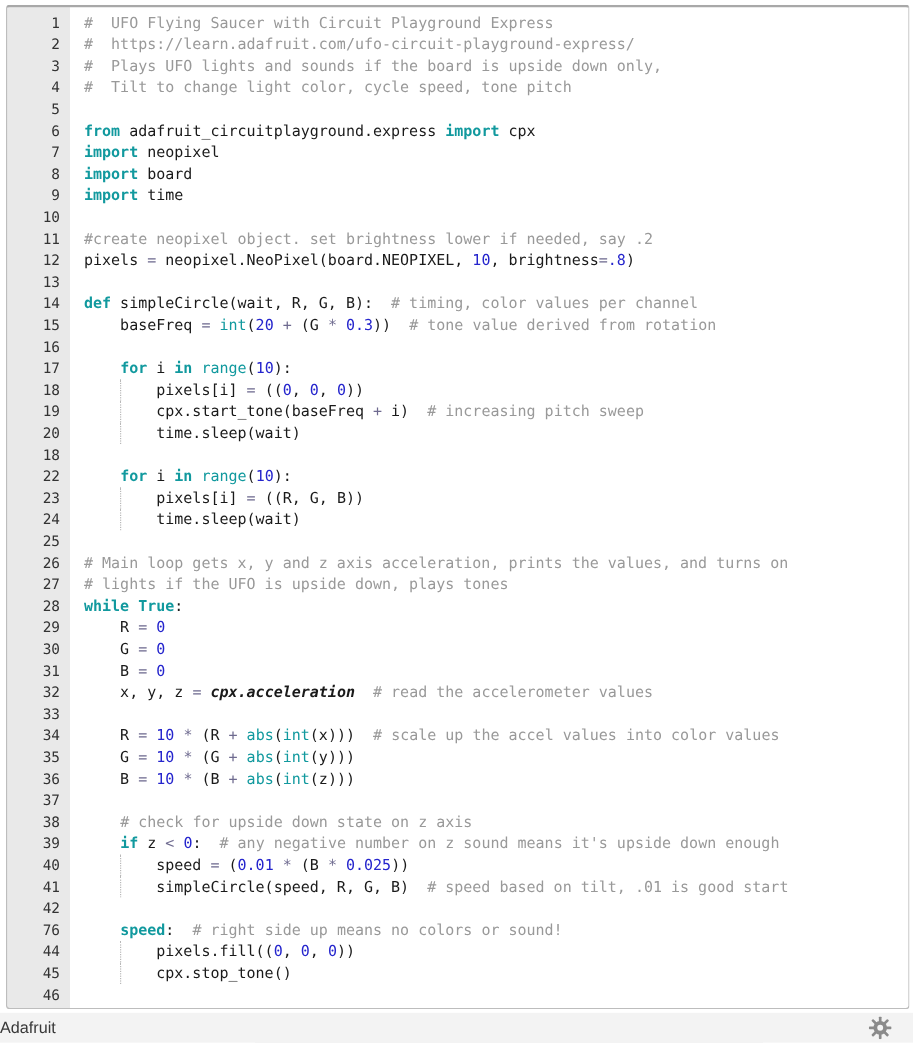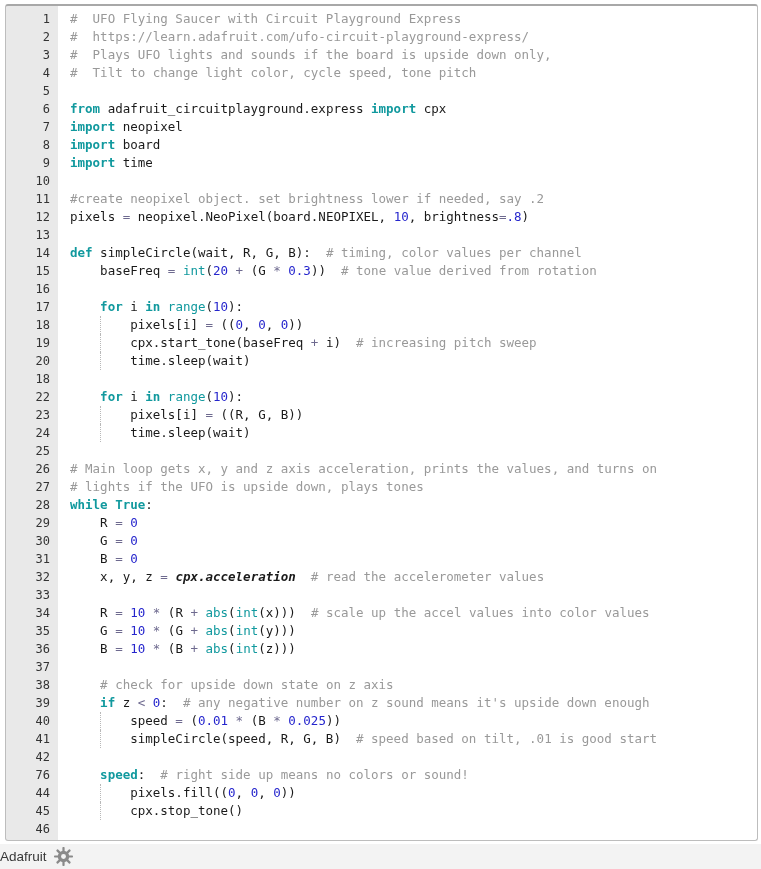--- a/index.html
+++ b/index.html
@@ -59,21 +59,21 @@
   .t-o { color: var(--operator, #6e6a8f); }
   .t-B { color: var(--text, #1a1a1a); font-weight: bold; font-style: italic; }
   .t-p { color: var(--text, #1a1a1a); }
 
   .footer {
     margin-top: 3px;
     flex: 1 1 auto;
     background: var(--footer-bg, #f3f3f3);
     display: flex;
     align-items: center;
-    justify-content: flex-start;
+    justify-content: space-between;
     padding-right: 18px;
     gap: 7px;
   }
   .brand {
     color: var(--brand-text, #383838);
     font-size: 13.5px;
     cursor: pointer;
   }
   .gear { display: inline-flex; align-items: center; cursor: pointer; }
 </style>

